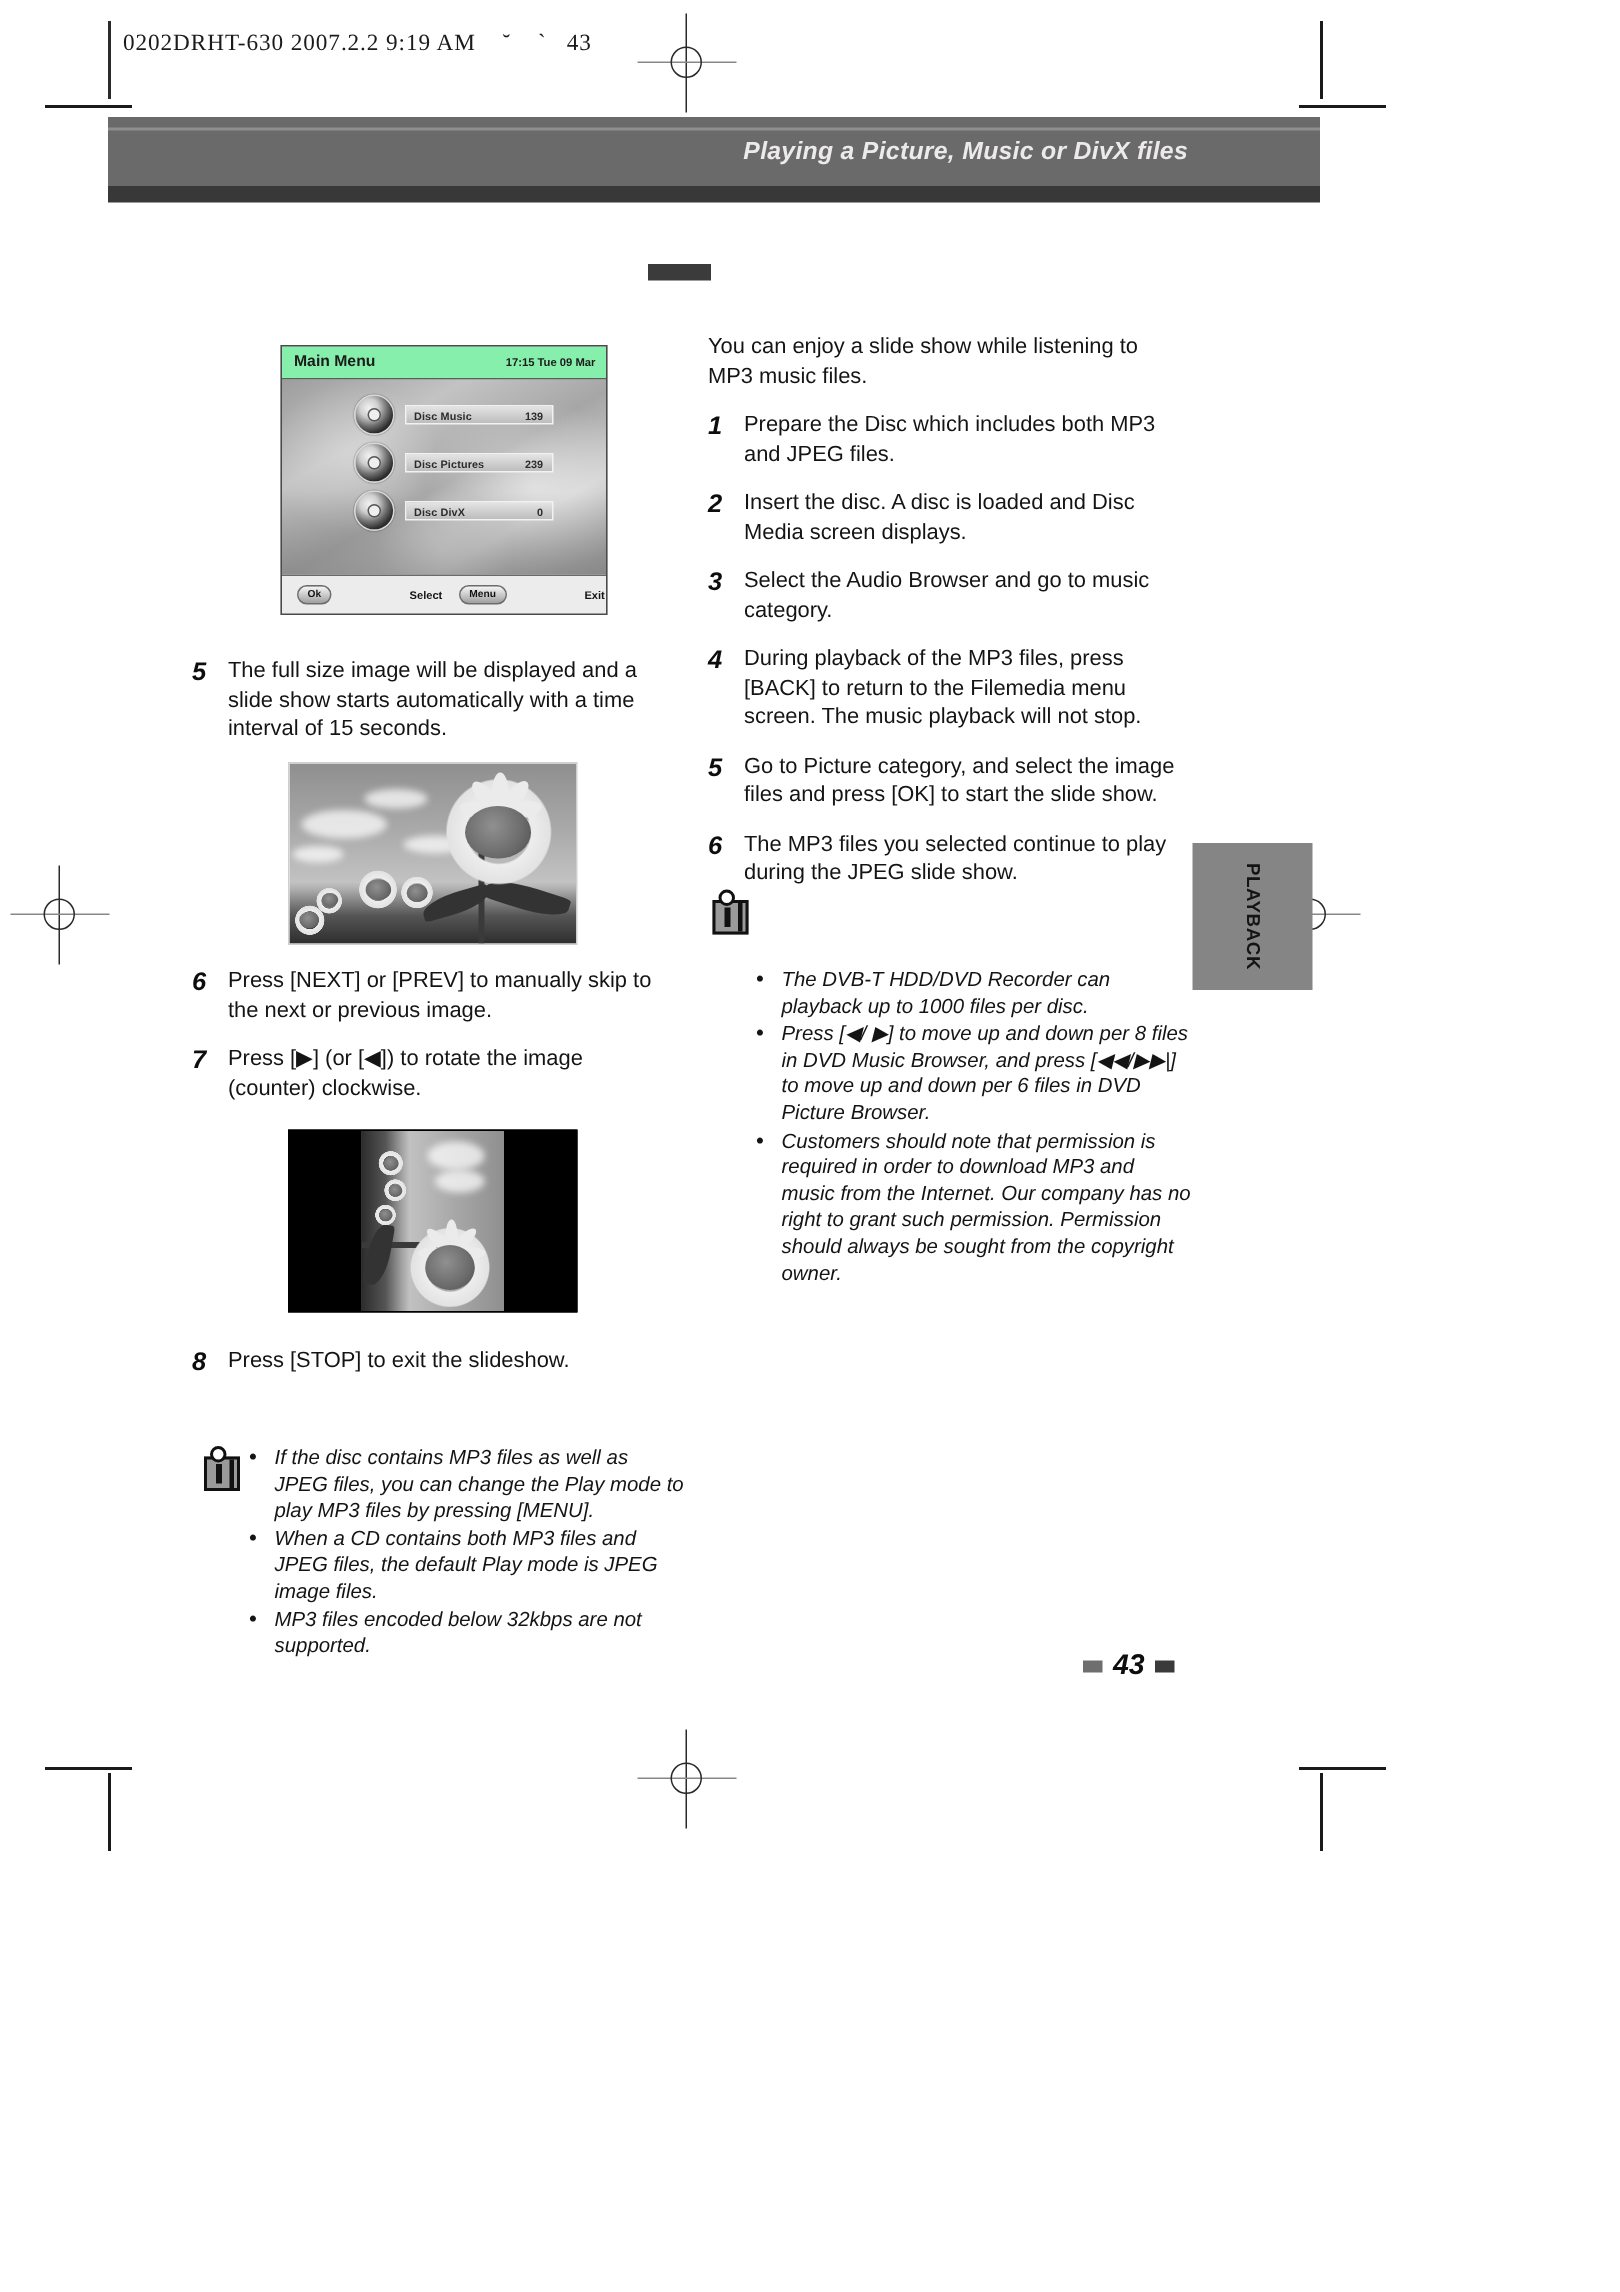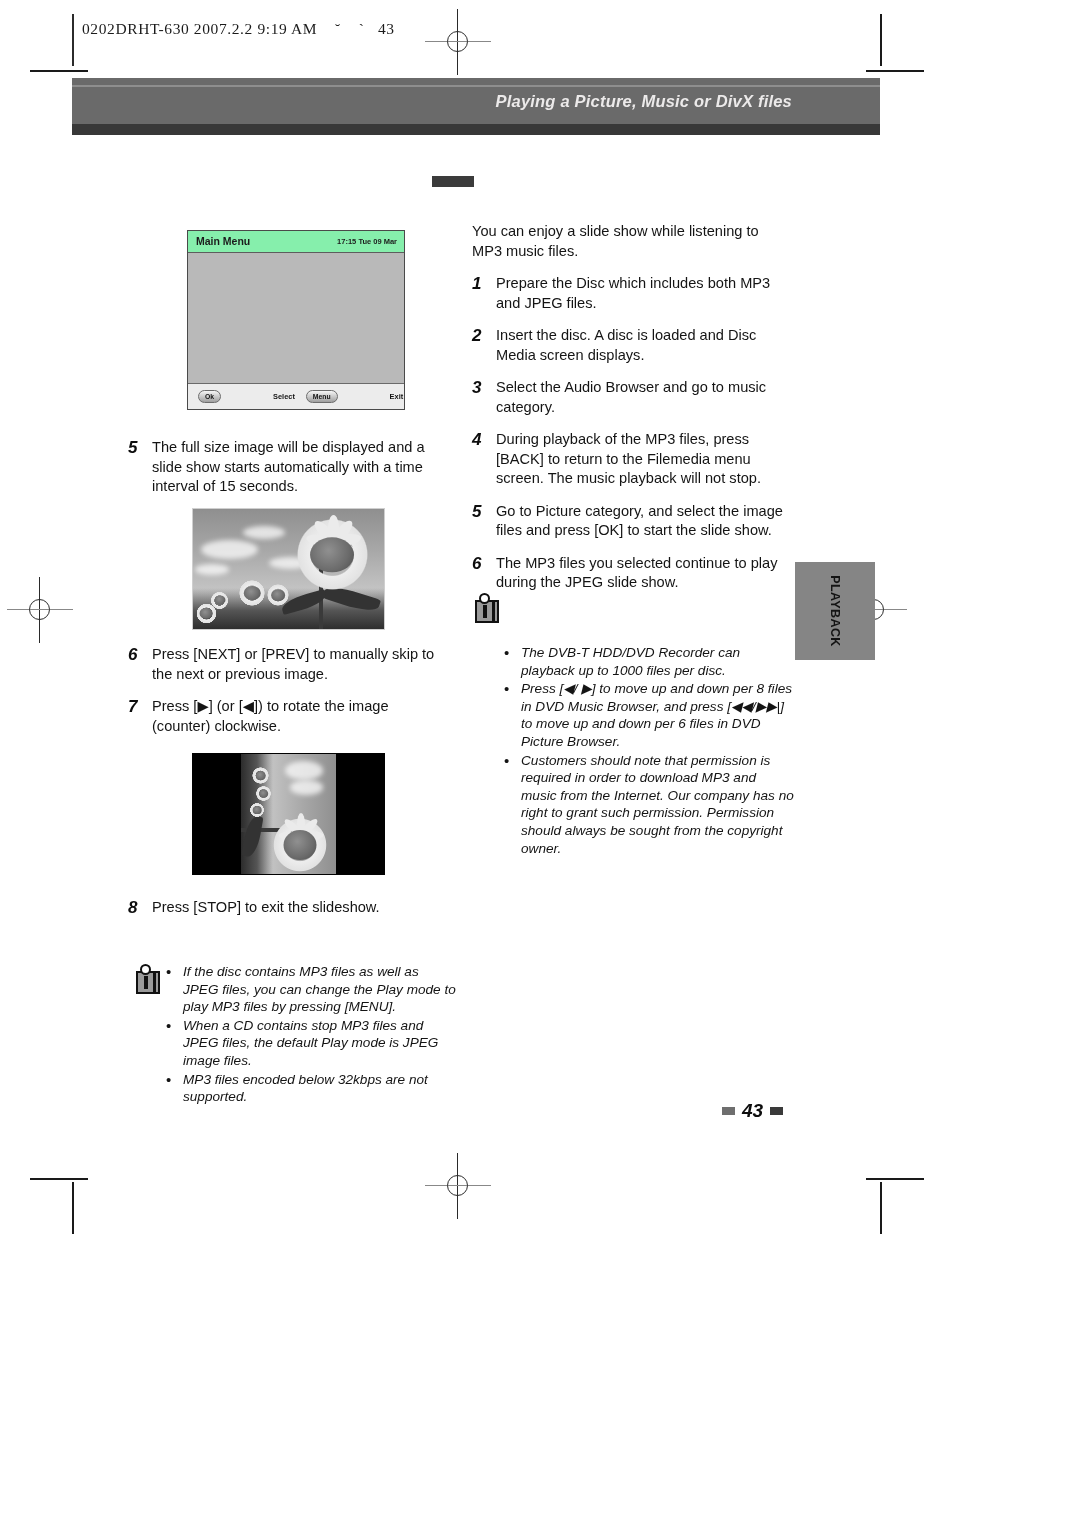--- a/index.html
+++ b/index.html
@@ -406,20 +406,43 @@
 <div class="header-underbar"></div>
 
 <div class="section-title-wrap">
   <div class="title-dash"></div>
 </div>
 
 <div class="tv-shot">
   <div class="tv-titlebar">
     <div class="mm">Main Menu</div>
     <div class="clock">17:15 Tue 09 Mar</div>
+  </div>
+  <div class="tv-body">
+    <div class="menu-row r1">
+      <div class="disc-icon"></div>
+      <div class="menu-pill">
+        <span class="lbl">Disc Music</span>
+        <span class="cnt">139</span>
+      </div>
+    </div>
+    <div class="menu-row r2">
+      <div class="disc-icon"></div>
+      <div class="menu-pill">
+        <span class="lbl">Disc Pictures</span>
+        <span class="cnt">239</span>
+      </div>
+    </div>
+    <div class="menu-row r3">
+      <div class="disc-icon"></div>
+      <div class="menu-pill">
+        <span class="lbl">Disc DivX</span>
+        <span class="cnt">0</span>
+      </div>
+    </div>
   </div>
   <div class="tv-footer">
     <span class="key-chip">Ok</span>
     <span class="key-text">Select</span>
     <span class="key-chip">Menu</span>
     <span class="key-text">Exit</span>
     <span class="key-chip">Back</span>
     <span class="key-text">Return</span>
   </div>
 </div>
@@ -591,21 +614,21 @@
     <div class="slash"></div>
   </div>
 </div>
 <div style="position:absolute;left:166px;top:963px;width:290px;">
   <div class="note-li">
     <span class="bul">•</span>
     <span>If the disc contains MP3 files as well as JPEG files, you can change the Play mode to play MP3 files by pressing [MENU].</span>
   </div>
   <div class="note-li">
     <span class="bul">•</span>
-    <span>When a CD contains stop MP3 files and JPEG files, the default Play mode is JPEG image files.</span>
+    <span>When a CD contains both MP3 files and JPEG files, the default Play mode is JPEG image files.</span>
   </div>
   <div class="note-li">
     <span class="bul">•</span>
     <span>MP3 files encoded below 32kbps are not supported.</span>
   </div>
 </div>
 
 <div class="side-tab">
   <div class="lbl">PLAYBACK</div>
 </div>

